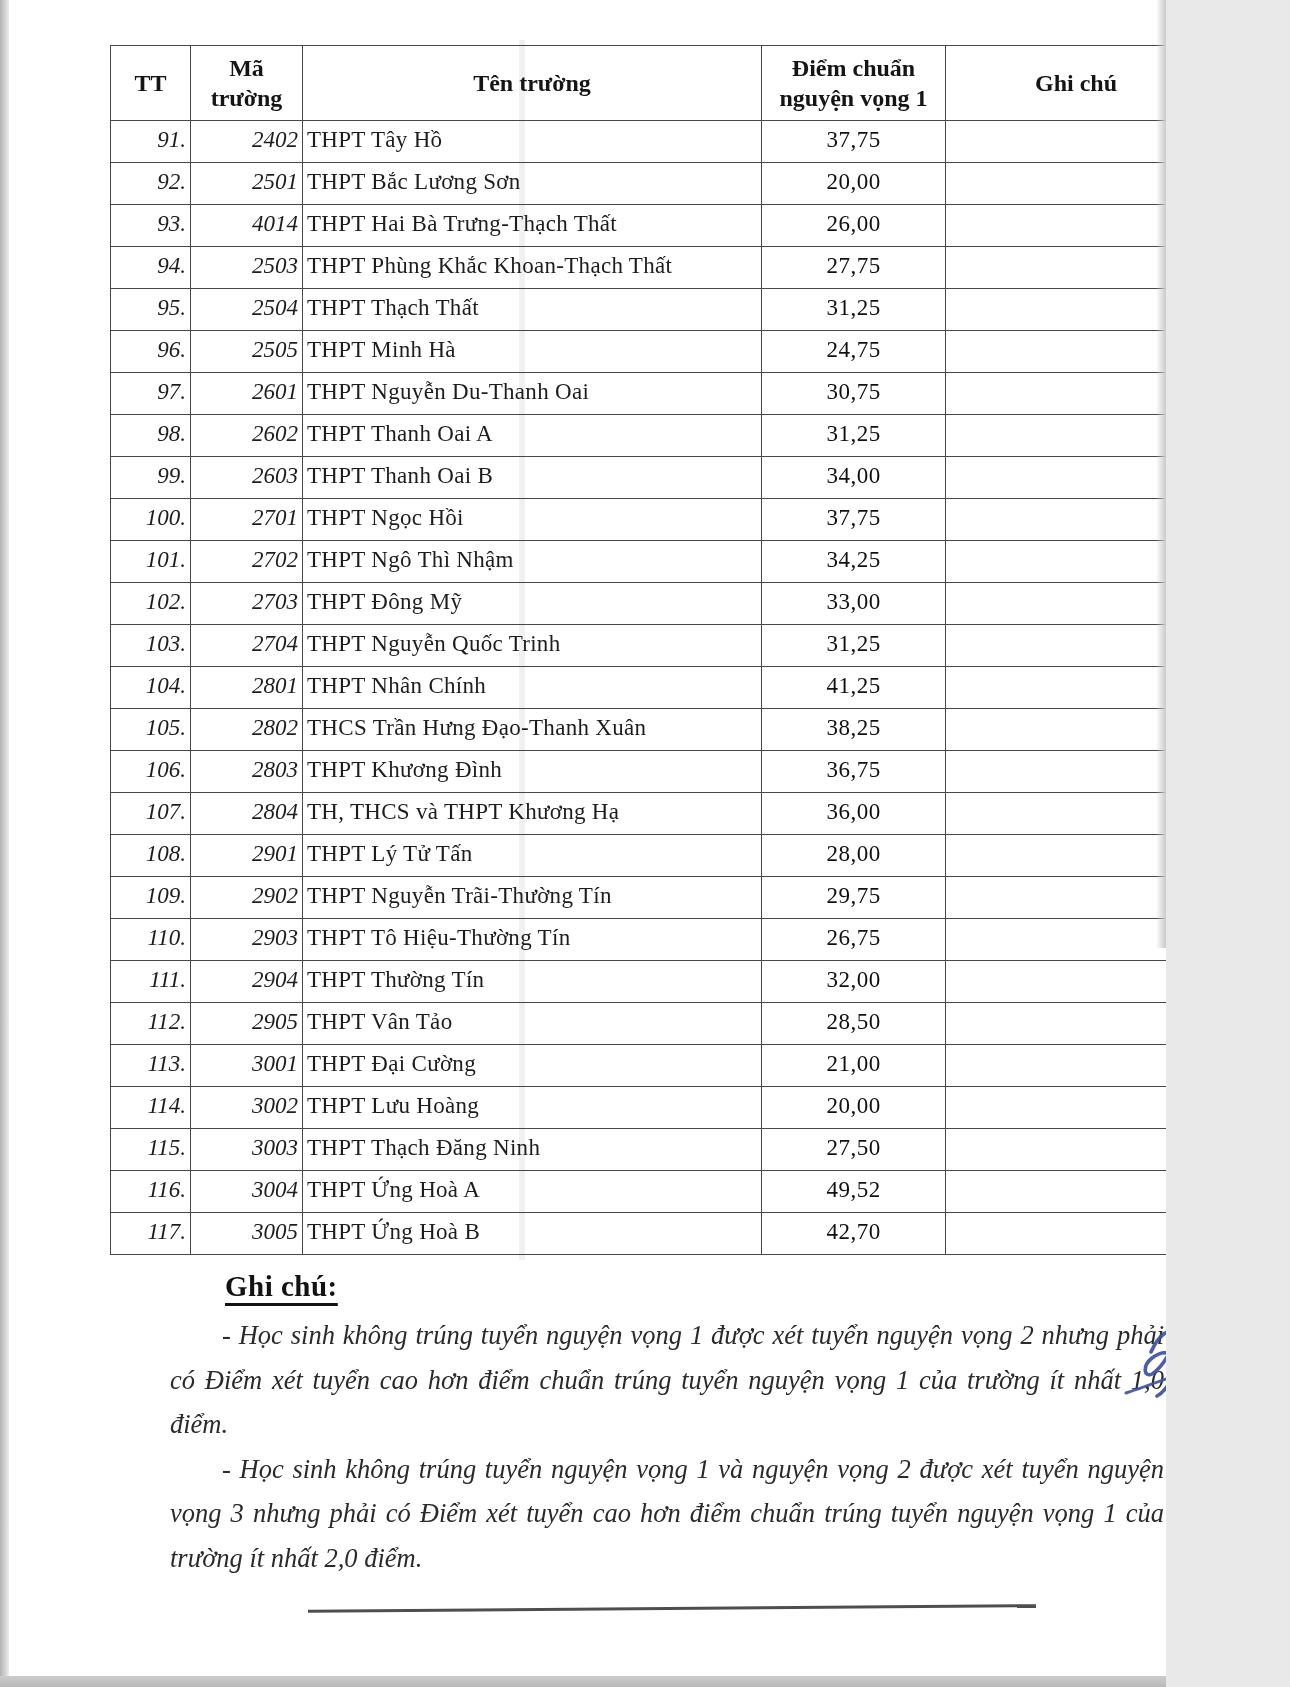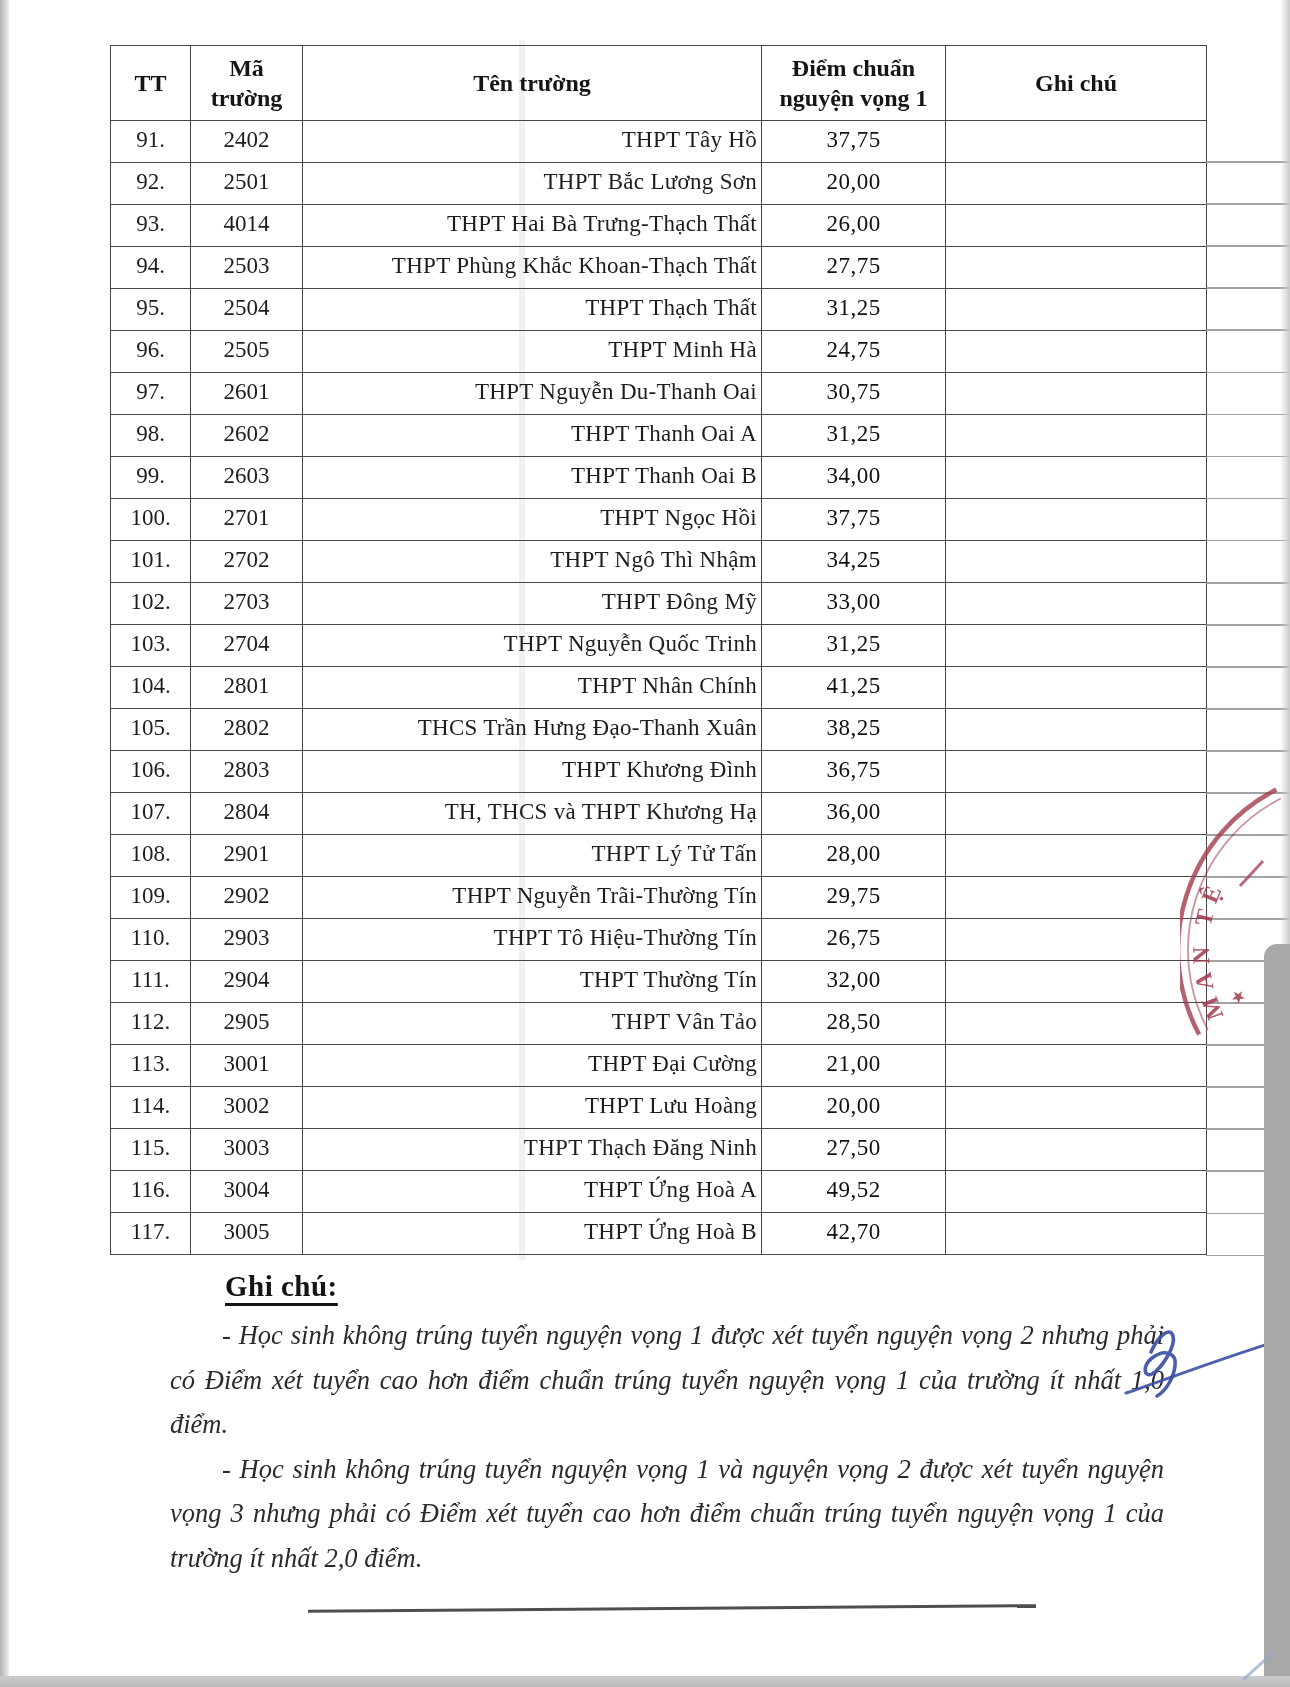--- a/index.html
+++ b/index.html
@@ -1,17 +1,17 @@
 <!DOCTYPE html>
 <html><head>
 <meta charset="utf-8">
 <style>
   html,body { margin:0; padding:0; background:#e9e9e9; }
   .screen {
-    position:relative; width:1290px; height:1687px;
+    position:relative; width:1166px; height:1687px;
     background:#ffffff; overflow:hidden;
     font-family:"Liberation Serif","DejaVu Serif",serif;
   }
 
   
   .edge-left  { position:absolute; left:0; top:0; width:9px; height:100%;
                 background:linear-gradient(to right,#b3b3b3,#ececec); }
   .edge-right { position:absolute; right:0; top:0; width:10px; height:948px;
                 background:linear-gradient(to left,#c9c9c9,rgba(255,255,255,0)); }
   .edge-bottom{ position:absolute; left:0; bottom:0; width:100%; height:11px;
@@ -29,22 +29,22 @@
     position:absolute; left:110px; top:45px; width:1096px;
     border-collapse:collapse; table-layout:fixed; color:#1d1d1d;
   }
   .scores th, .scores td { border:1.6px solid #474747; }
   .scores thead th {
     font-size:24px; font-weight:bold; height:74px; line-height:1.25;
     padding:0 8px; text-align:center; color:#151515;
   }
   .scores td { height:42px; box-sizing:border-box; font-size:23px;
                padding:0 4px 4px; vertical-align:middle; }
-  .c-tt, .c-code { text-align:center; }
-  .c-name { text-align:right; padding-left:15px; letter-spacing:.3px; }
+  .c-tt, .c-code { text-align:right;font-style:italic; }
+  .c-name { text-align:left; padding-left:15px; letter-spacing:.3px; }
   .c-score { text-align:center; font-weight:normal; letter-spacing:.5px; color:#101010; }
   .c-note { }
 
   
   .row-bleed {
     position:absolute; left:1206px; top:121px; width:84px; height:1136px;
     background:repeating-linear-gradient(to bottom,
       rgba(0,0,0,0) 0px, rgba(0,0,0,0) 40.3px,
       #8b8b8b 40.3px, #8b8b8b 42.05px);
     opacity:.8;

